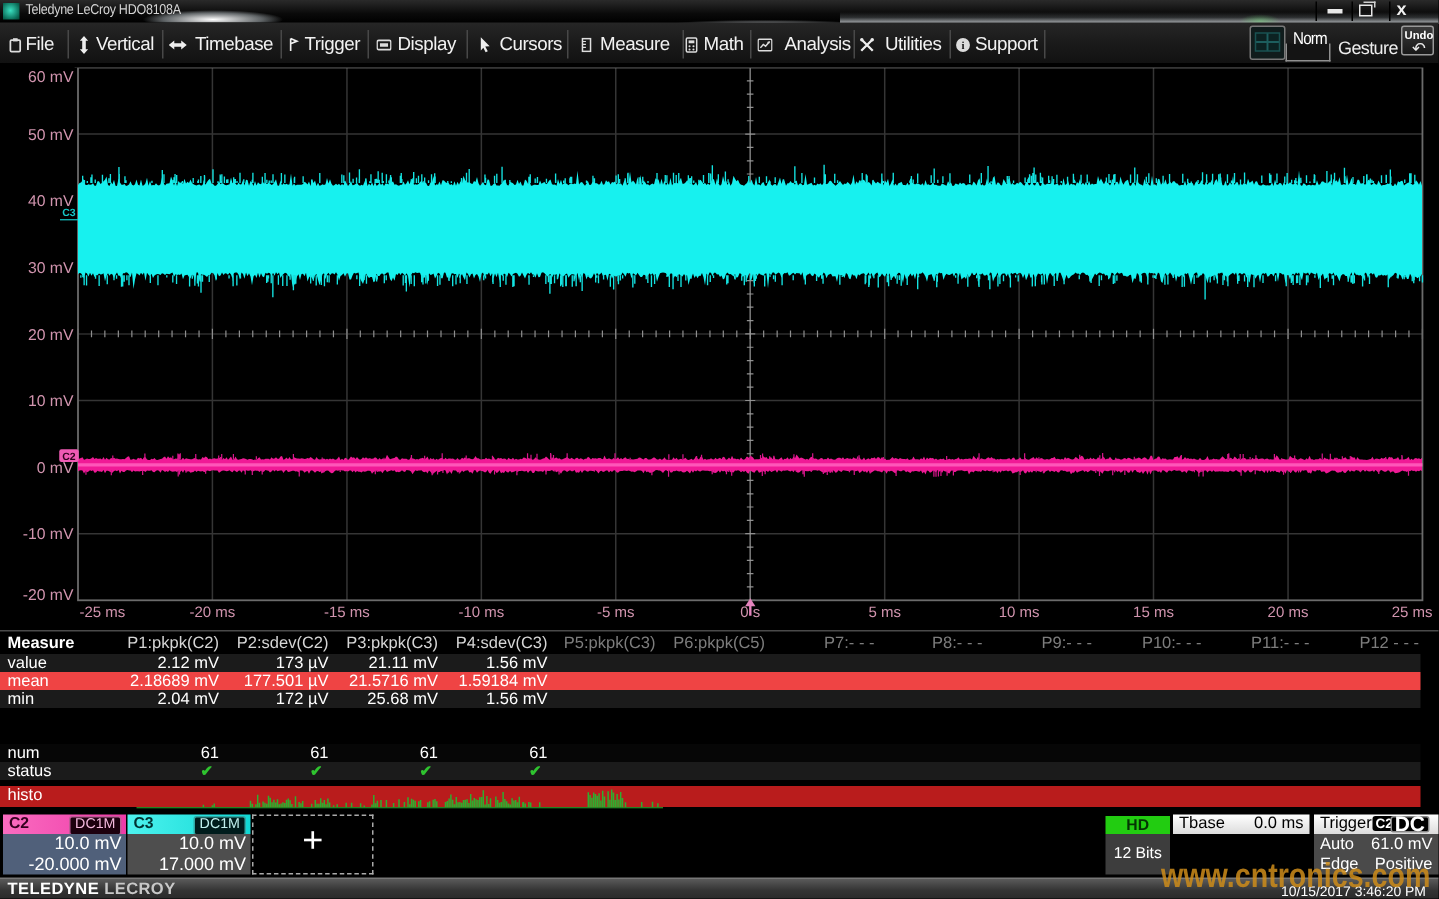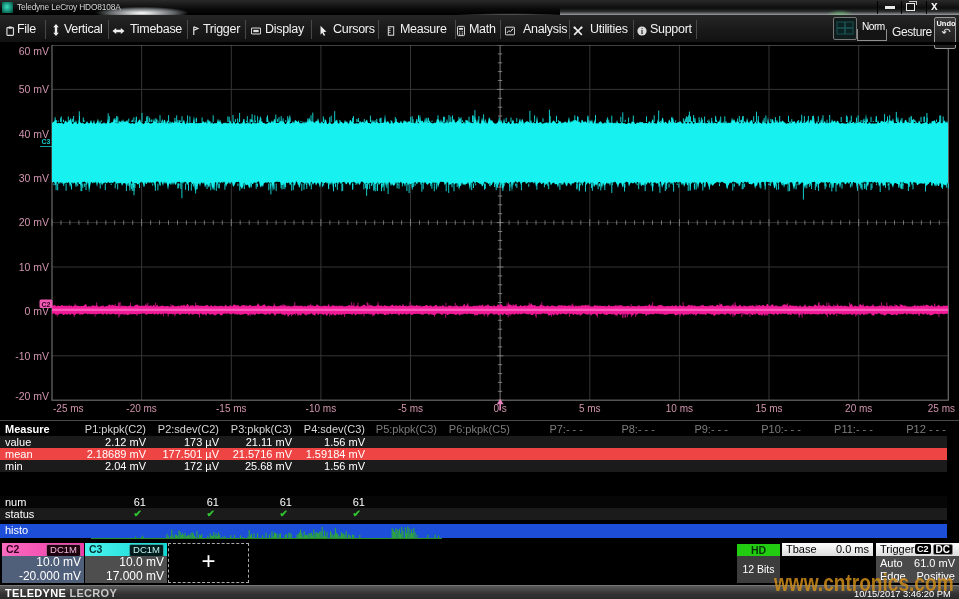--- a/index.html
+++ b/index.html
@@ -25,21 +25,21 @@
 .mi{top:7px;height:17px;color:#f2f2f2;font-size:12.5px;letter-spacing:-0.3px;white-space:nowrap}
 .msep{top:5px;width:1px;height:19px;background:#484848}
 .mic{top:8px;color:#e0e0e0}
 #menu-bot{left:0;top:42px;width:959px;height:3px;background:#000}
 
 #gridbtn{left:833px;top:2px;width:24px;height:23px;border:1px solid #777;background:#101c1c;border-radius:2px}
 #gridbtn svg{display:block}
 #normbox{left:857px;top:14px;width:30px;height:12px;border:1px solid #909090;border-top:none;background:#141414}
 #normtxt{left:862px;top:5px;font-size:11.5px;letter-spacing:-0.6px;color:#fff;transform:scaleX(.88);transform-origin:left}
 #gesture{left:892px;top:10px;font-size:12px;letter-spacing:-0.4px;color:#eee}
-#undobtn{left:934px;top:2px;width:22px;height:32px;border:1px solid #999;border-radius:2px;background:linear-gradient(#3a3a3a,#181818);text-align:center}
+#undobtn{left:934px;top:2px;width:22px;height:20px;border:1px solid #999;border-radius:2px;background:linear-gradient(#3a3a3a,#181818);text-align:center}
 #undotxt{left:0;top:1px;width:22px;font-size:7.5px;font-weight:bold;color:#fff;text-align:center}
 #undoarr{left:0;top:8px;width:22px;font-size:11px;color:#eee;text-align:center}
 
 #mtable{left:0;top:420px;width:959px;height:120px;background:#000;border-top:1px solid #4a4a4a;font-size:11px}
 .trow{left:0;width:947px;height:12px}
 .rl{position:absolute;left:5px;top:0;color:#fff}
 .cv{position:absolute;top:0;color:#fff;text-align:right;width:70px}
 .hdr{color:#d6d6d6}
 .dim{color:#7d7d7d}
 .chk{position:absolute;top:0;color:#2fc32f;font-weight:bold;font-size:10px}
@@ -307,21 +307,21 @@
       <span class="cv" style="right:74px"></span>
       <span class="cv" style="right:1px"></span>
     </div>
 <div class="abs trow" style="top:87px;background:#1b1b1b">
       <span class="rl">status</span>
       <span class="chk" style="right:805px">✔</span>
       <span class="chk" style="right:732px">✔</span>
       <span class="chk" style="right:659px">✔</span>
       <span class="chk" style="right:586px">✔</span>
     </div>
-<div class="abs trow" style="top:103px;height:14px;background:#1d4ed8">
+<div class="abs trow" style="top:103px;height:14px;background:#b91c1c">
       <span class="rl">histo</span>
     </div>
 </div>
 <svg width="959" height="599" viewBox="0 0 959 599" style="position:absolute;left:0;top:0;pointer-events:none">
     <path d="M135.6,538 V536.5 M141.6,538 V536.9 M142.8,538 V535.6 M167,538 V533.9 M168.2,538 V535.8 M170.6,538 V536.2 M171.8,538 V529.8 M173,538 V535.2 M175.4,538 V534.4 M176.6,538 V535.1 M177.8,538 V535.8 M179,538 V530.5 M180.2,538 V531.9 M181.4,538 V534.9 M182.6,538 V533.2 M183.8,538 V535 M185,538 V532.9 M186.2,538 V536.1 M187.4,538 V535.6 M188.6,538 V534.8 M189.8,538 V535.3 M191,538 V533.1 M192.2,538 V532.4 M193.4,538 V533.5 M194.6,538 V536 M197,538 V530.8 M199.4,538 V534.6 M200.6,538 V535.5 M201.8,538 V534 M207.8,538 V535.9 M210.2,538 V533.4 M211.4,538 V535.8 M212.6,538 V535.9 M213.8,538 V532.1 M215,538 V535.1 M216.2,538 V533.3 M217.4,538 V536.1 M218.6,538 V532.4 M219.8,538 V535 M222.4,538 V536.8 M224.8,538 V536.1 M230.8,538 V535.2 M234.4,538 V535.1 M240.4,538 V535.5 M242.8,538 V537 M248,538 V536.4 M249.2,538 V530 M250.4,538 V535.5 M251.6,538 V533.9 M254,538 V533.4 M257.6,538 V533.4 M262.4,538 V535.3 M266,538 V532.8 M269.6,538 V534.7 M272,538 V531.5 M273.2,538 V536.1 M274.4,538 V532.5 M275.6,538 V533.1 M276.8,538 V533.8 M279.2,538 V534.1 M280.4,538 V533.4 M285.2,538 V534.9 M286.4,538 V534.1 M288.8,538 V533.1 M290,538 V532.6 M291.2,538 V534.2 M297,538 V534.7 M298.2,538 V534 M299.4,538 V532.3 M300.6,538 V529.7 M301.8,538 V533.2 M303,538 V536.1 M304.2,538 V531.4 M305.4,538 V534.9 M306.6,538 V534.7 M307.8,538 V535.1 M309,538 V533.4 M310.2,538 V533.2 M311.4,538 V532.8 M312.6,538 V535.4 M313.8,538 V529.4 M315,538 V533.7 M316.2,538 V532 M317.4,538 V532.8 M318.6,538 V533.3 M319.8,538 V531.5 M321,538 V531.4 M322.2,538 V526.9 M323.4,538 V536.3 M324.6,538 V530.6 M325.8,538 V536 M327,538 V532.1 M330.6,538 V531 M331.8,538 V533.3 M333,538 V535.2 M334.2,538 V534.6 M335.4,538 V528 M336.6,538 V532.7 M337.8,538 V534.1 M339,538 V535.7 M340.2,538 V536.4 M341.4,538 V532.2 M342.6,538 V533.6 M343.8,538 V533.4 M345,538 V534.9 M346.2,538 V531.1 M348.6,538 V534.9 M349,538 V534.7 M350.2,538 V535.7 M352.6,538 V534.7 M353.8,538 V535 M359.8,538 V534.9 M392.2,538 V528.1 M393.4,538 V530 M394.6,538 V531.9 M395.8,538 V528.4 M397,538 V529.4 M398.2,538 V530.5 M399.4,538 V528.8 M400.6,538 V533.7 M401.8,538 V527.1 M403,538 V531 M405.4,538 V527.5 M406.6,538 V533.2 M407.8,538 V526.3 M409,538 V528.3 M410.2,538 V533.4 M411.4,538 V529.4 M412.6,538 V533 M413.8,538 V528 M415,538 V532 M417,538 V534.8 M427.8,538 V534.6 M435,538 V534.5 M438.6,538 V535.5" stroke="#2fae2f" stroke-width="1" fill="none"></path>
     <line x1="91" y1="538.5" x2="442" y2="538.5" stroke="#2fae2f" stroke-width="0.8"></line>
   </svg>
 <div class="abs chbox" id="c2box" style="left:2px">
   <div class="chhead" style="background:linear-gradient(90deg,#fa6cc0,#ee3ba8)">
       <span class="chname" style="color:#33001f">C2</span>
@@ -346,21 +346,21 @@
 <div class="abs" id="tbase">
   <div class="bhead">
       <span class="abs" style="left:4px;top:0">Tbase</span>
       <span class="abs" style="right:4px;top:0">0.0 ms</span>
     </div>
 </div>
 <div class="abs" id="trig">
   <div class="bhead">
       <span class="abs" style="left:4px;top:0">Trigger</span>
       <span class="abs" style="left:39px;top:1px;background:#000;color:#fff;font-size:9px;font-weight:bold;padding:0 2px;border-radius:2px;line-height:10px">C2</span>
-      <span class="abs" style="right:6px;top:1px;background:#000;color:#fff;font-size:10px;font-weight:bold;padding:0 2px;border:1px solid #888;border-radius:2px;line-height:9px">DC</span>
+      <span class="abs" style="right:6px;top:1px;background:#000;color:#fff;font-size:14px;font-weight:bold;padding:0 2px;border:1px solid #888;border-radius:2px;line-height:9px">DC</span>
     </div>
   <div class="bbody">
       <span class="abs" style="left:4px;top:1px">Auto</span>
       <span class="abs" style="right:4px;top:1px">61.0 mV</span>
       <span class="abs" style="left:4px;top:14px">Edge</span>
       <span class="abs" style="right:4px;top:14px">Positive</span>
     </div>
 </div>
 <div class="abs" id="sbar">
   <div class="abs" id="slogo">TELEDYNE <span>LECROY</span></div>

